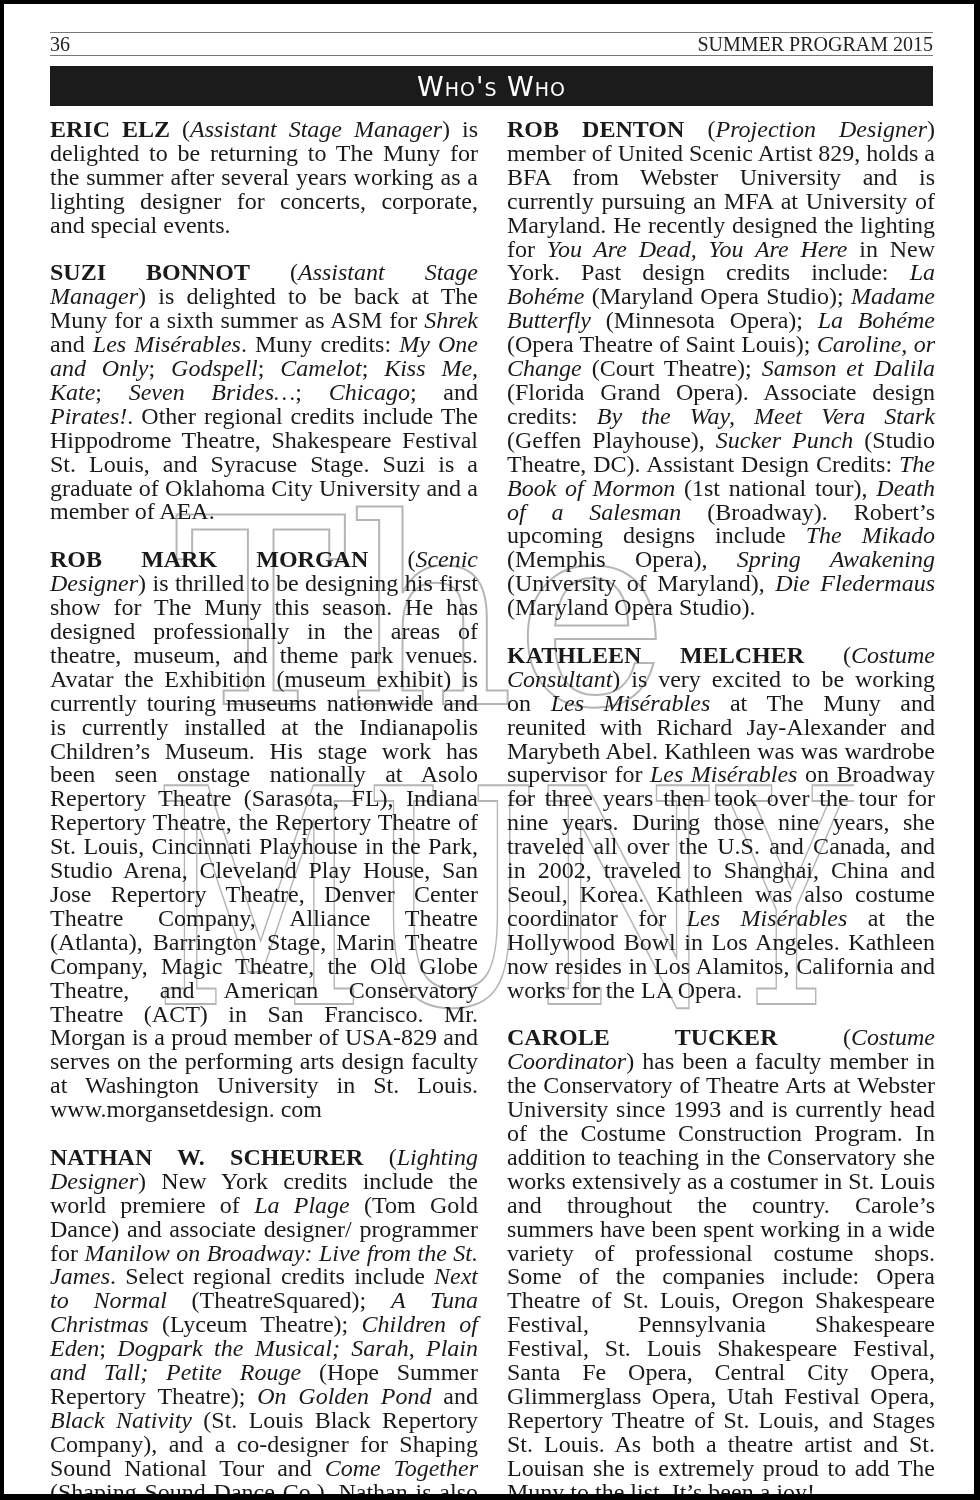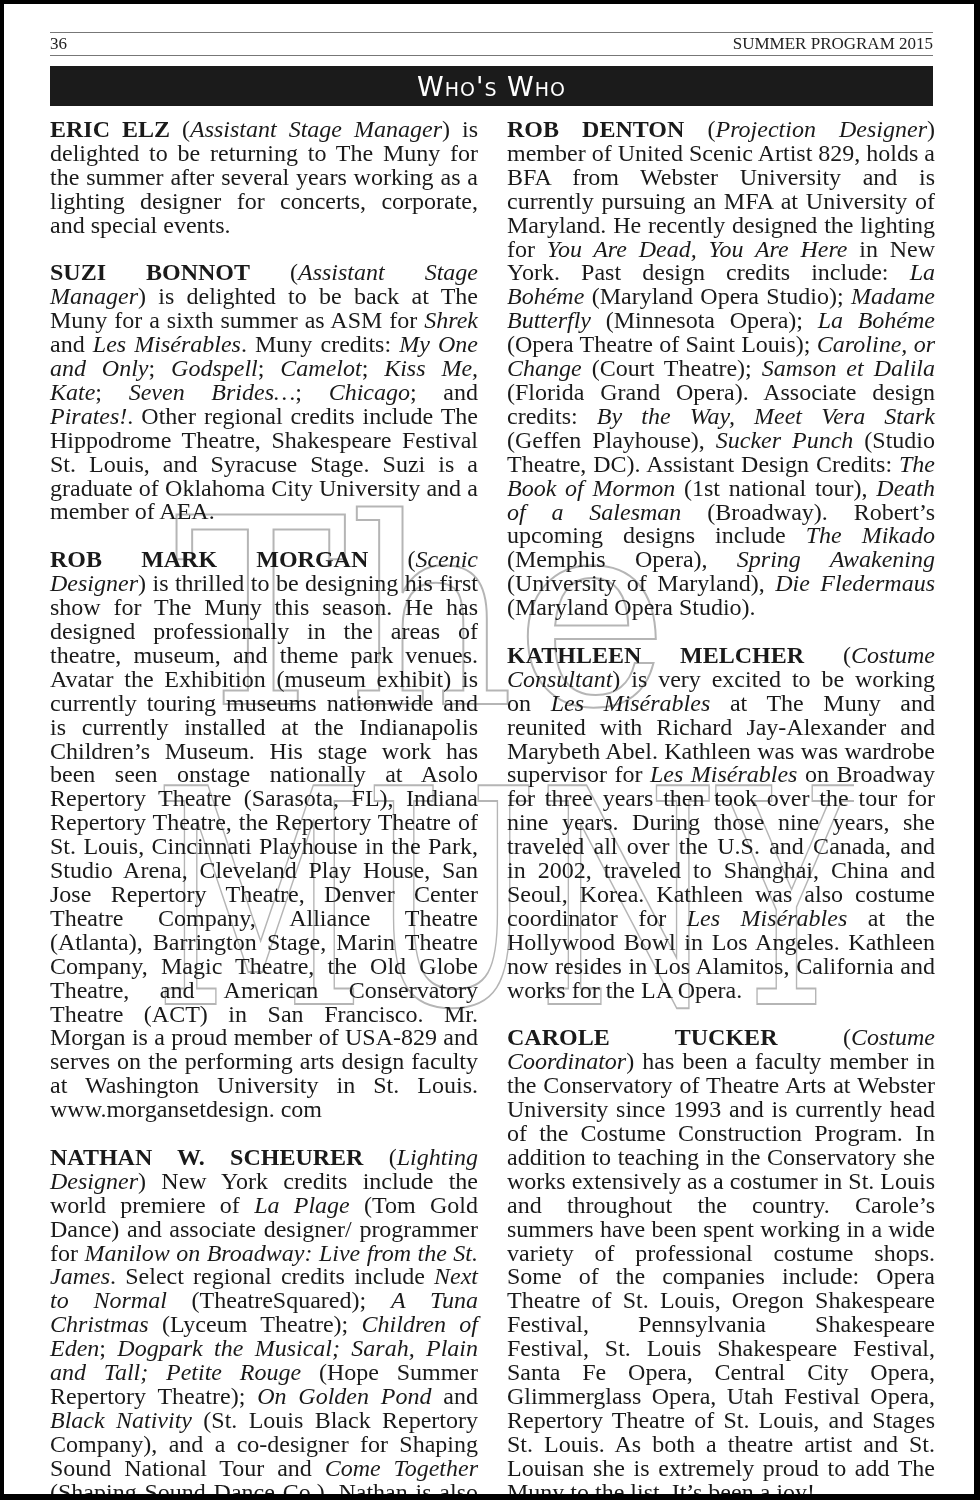--- a/index.html
+++ b/index.html
@@ -9,21 +9,21 @@
     color: #1a1a1a;
   }
   .page {
     position: absolute; left: 4px; top: 4px; width: 970px; height: 1490px;
     background: #fff; overflow: hidden;
   }
   .running-head {
     position: absolute; left: 46px; top: 28px; width: 883px; height: 22px;
     border-top: 1px solid #777; border-bottom: 1px solid #777;
     display: flex; justify-content: space-between; align-items: center;
-    font-size: 17px; line-height: 22px; color: #222;
+    font-size: 20px; line-height: 22px; color: #222;
   }
   .title-bar {
     position: absolute; left: 46px; top: 62px; width: 883px; height: 40px;
     background: #1b1b1b; color: #fff;
     display: flex; justify-content: center; align-items: center; text-align: right;
   }
   .title-bar span {
     font-family: "DejaVu Sans", sans-serif; font-size: 27px; letter-spacing: 1px;
     font-variant: small-caps; font-weight: normal;
   }

